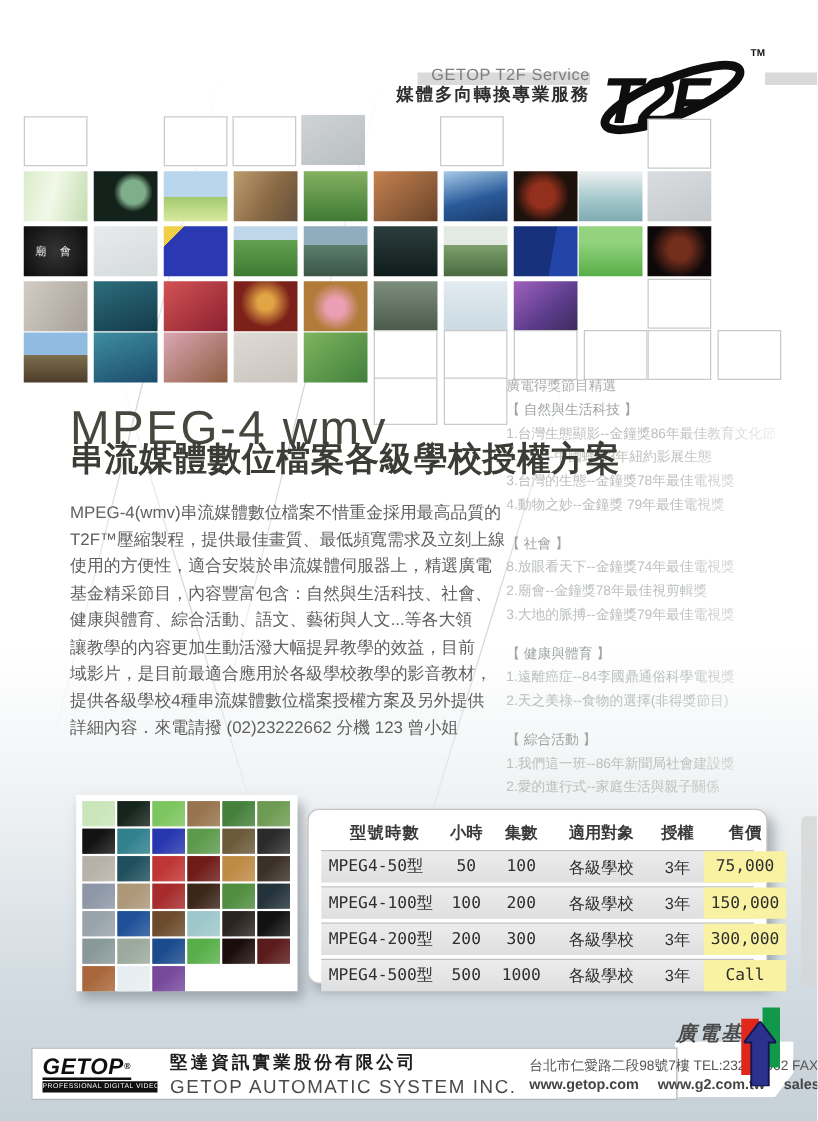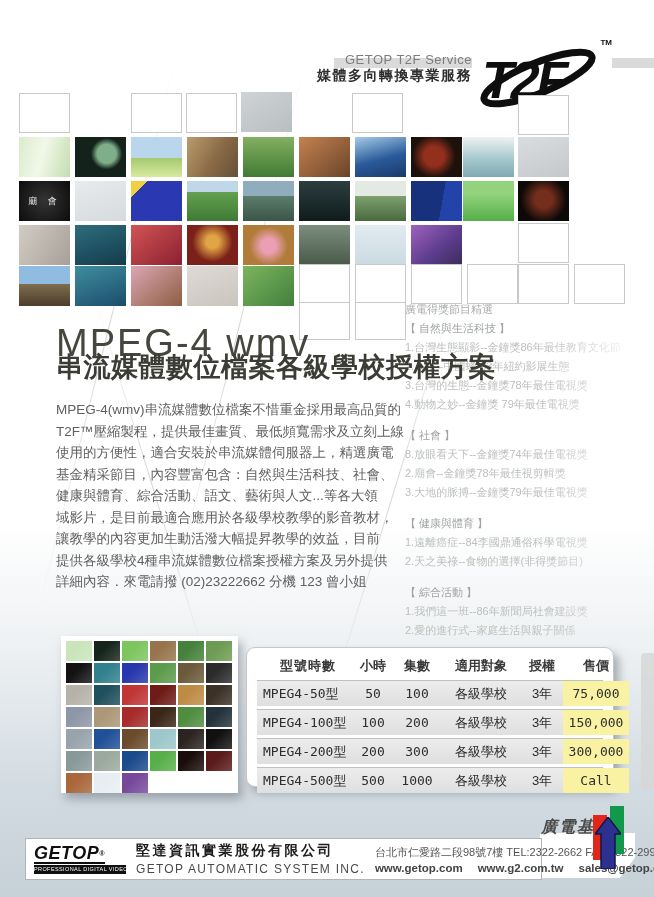--- a/index.html
+++ b/index.html
@@ -54,21 +54,21 @@
   .edge-strip{position:absolute;left:641px;top:653px;width:13px;height:136px;background:#d6d6d6;border-radius:4px 0 0 4px;opacity:.8;}
   
   .fbar{position:absolute;left:25px;top:838px;width:517px;height:42px;background:#fff;border:1px solid #aeb6bb;
     box-sizing:border-box;display:flex;align-items:center;padding:2px 8px;z-index:3;}
   .getop-wordmark{font-size:18px;font-weight:800;font-style:italic;color:#0f0f0f;letter-spacing:.5px;
     border-bottom:2px solid #0f0f0f;line-height:17px;display:inline-block;}
   .getop-reg{font-size:7px;vertical-align:top;color:#0f0f0f;}
   .getop-bar{background:#0f0f0f;color:#fff;font-size:5.5px;letter-spacing:.4px;text-align:center;
     width:92px;height:9px;line-height:9px;margin-top:1px;white-space:nowrap;overflow:hidden;}
   .co-zh{font-size:14px;font-weight:700;color:#1e1e1e;letter-spacing:2.5px;white-space:nowrap;}
-  .co-en{font-size:12px;color:#4a4a4a;letter-spacing:1.3px;margin-top:2px;white-space:nowrap;}
+  .co-en{font-size:15px;color:#4a4a4a;letter-spacing:1.3px;margin-top:2px;white-space:nowrap;}
   .addr1{font-size:11px;color:#555;white-space:nowrap;}
   .addr2{font-size:11.5px;font-weight:600;color:#444;margin-top:2px;white-space:nowrap;display:flex;gap:15px;}
   
   .fund-label{position:absolute;left:541px;top:817px;font-size:16px;font-weight:700;color:#4a4a4a;letter-spacing:2px;z-index:4;font-style:italic;}
   .fund-card{position:absolute;left:540px;top:833px;width:95px;height:45px;background:#fff;z-index:2;
     clip-path:polygon(0 0,100% 0,100% 55%,84% 100%,0 100%);filter:drop-shadow(0 0 1px #9aa2a8);}
   .bar-red{position:absolute;left:593px;top:815px;width:14px;height:45px;background:#e0271a;z-index:5;}
   .bar-green{position:absolute;left:610px;top:806px;width:14px;height:48px;background:#12984a;z-index:5;}
   .fund-arrow{position:absolute;left:595px;top:817px;z-index:6;}
 </style>
@@ -149,22 +149,22 @@
 
   <div class="title1">MPEG-4 wmv</div>
   <div class="title2">串流媒體數位檔案各級學校授權方案</div>
 
   <div class="intro">
       <div>MPEG-4(wmv)串流媒體數位檔案不惜重金採用最高品質的</div>
       <div>T2F™壓縮製程，提供最佳畫質、最低頻寬需求及立刻上線</div>
       <div>使用的方便性，適合安裝於串流媒體伺服器上，精選廣電</div>
       <div>基金精采節目，內容豐富包含：自然與生活科技、社會、</div>
       <div>健康與體育、綜合活動、語文、藝術與人文...等各大領</div>
+      <div>讓教學的內容更加生動活潑大幅提昇教學的效益，目前</div>
       <div>域影片，是目前最適合應用於各級學校教學的影音教材，</div>
-      <div>讓教學的內容更加生動活潑大幅提昇教學的效益，目前</div>
       <div>提供各級學校4種串流媒體數位檔案授權方案及另外提供</div>
       <div>詳細內容．來電請撥 (02)23222662 分機 123 曾小姐</div>
     </div>
 
   <div class="award">
       <div class="al-head">廣電得獎節目精選</div>
       <div class="al-sec">
         <div class="al-cat">【 自然與生活科技 】</div>
         <div class="al-item">1.台灣生態顯影--金鐘獎86年最佳教育文化節</div>
         <div class="al-item">2.……--中國蜂-83年紐約影展生態</div>

